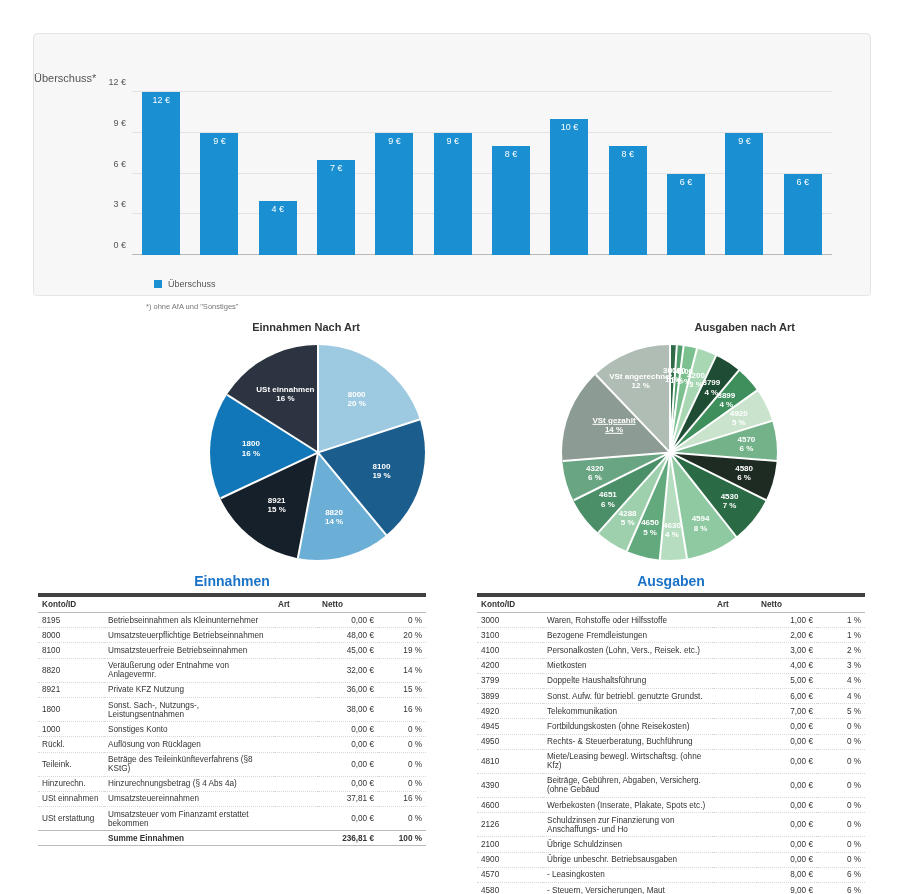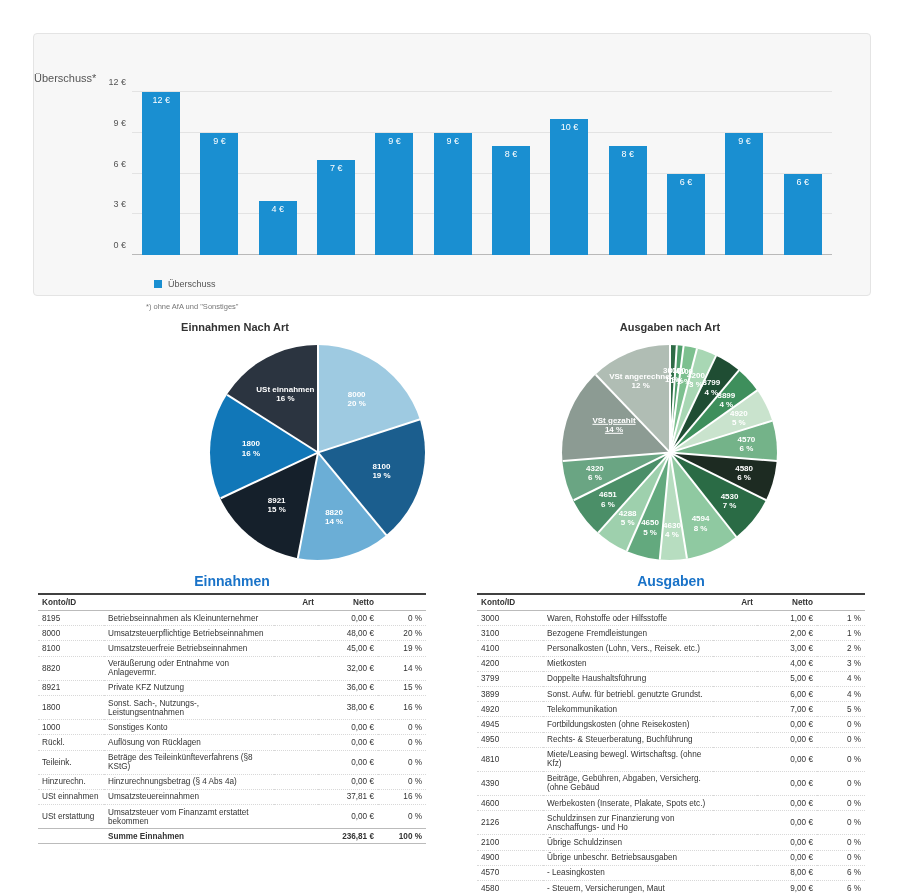--- a/index.html
+++ b/index.html
@@ -38,38 +38,38 @@
   .xlabels{position:absolute;left:98px;top:226px;width:700px;display:flex;}
   .xlabels div{flex:1;text-align:center;font-size:9px;color:#555;}
   .legend{
     position:absolute;left:120px;top:245px;font-size:9px;color:#555;
     display:flex;align-items:center;gap:6px;
   }
   .legend .swatch{width:8px;height:8px;background:#1a8fd1;display:inline-block;}
   .footnote{position:absolute;left:112px;top:268px;font-size:7.5px;color:#777;}
 
   .pie-title{
-    position:absolute;font-size:11px;font-weight:bold;color:#333;text-align:center;
+    position:absolute;font-size:11px;font-weight:bold;color:#333;text-align:right;
   }
   .pie-wrap{position:absolute;}
   .pie{border-radius:50%;}
   .pielabel{
     position:absolute;font-size:8px;font-weight:bold;line-height:1.15;
     text-align:center;transform:translate(-50%,-50%);white-space:nowrap;
   }
   .tbl-wrap{position:absolute;}
   .tbl-title{
     font-size:14px;font-weight:bold;color:#1a73c8;text-align:center;margin-bottom:4px;
   }
   table{border-collapse:collapse;width:100%;font-size:8.2px;color:#333;}
   thead th{
-    border-top:2px solid #404040;border-bottom:1px solid #bbb;
+    border-top:4px solid #404040;border-bottom:1px solid #bbb;
     padding:3px 4px;font-weight:bold;text-align:left;background:#fff;margin-left:23px;
   }
-  thead th.num{text-align:right;}
+  thead th.num{text-align:left;}
   tbody td{
     padding:2.6px 4px;border-bottom:1px dotted #d8d8d8;
   }
   tbody td.num{text-align:right;}
   tbody tr.total td{border-top:1px solid #bbb;border-bottom:1px solid #bbb;font-weight:bold;}
   .col-id{width:58px;}
   .col-art{width:36px;}
   .col-net{width:52px;}
   .col-pct{width:40px;}
 </style>

